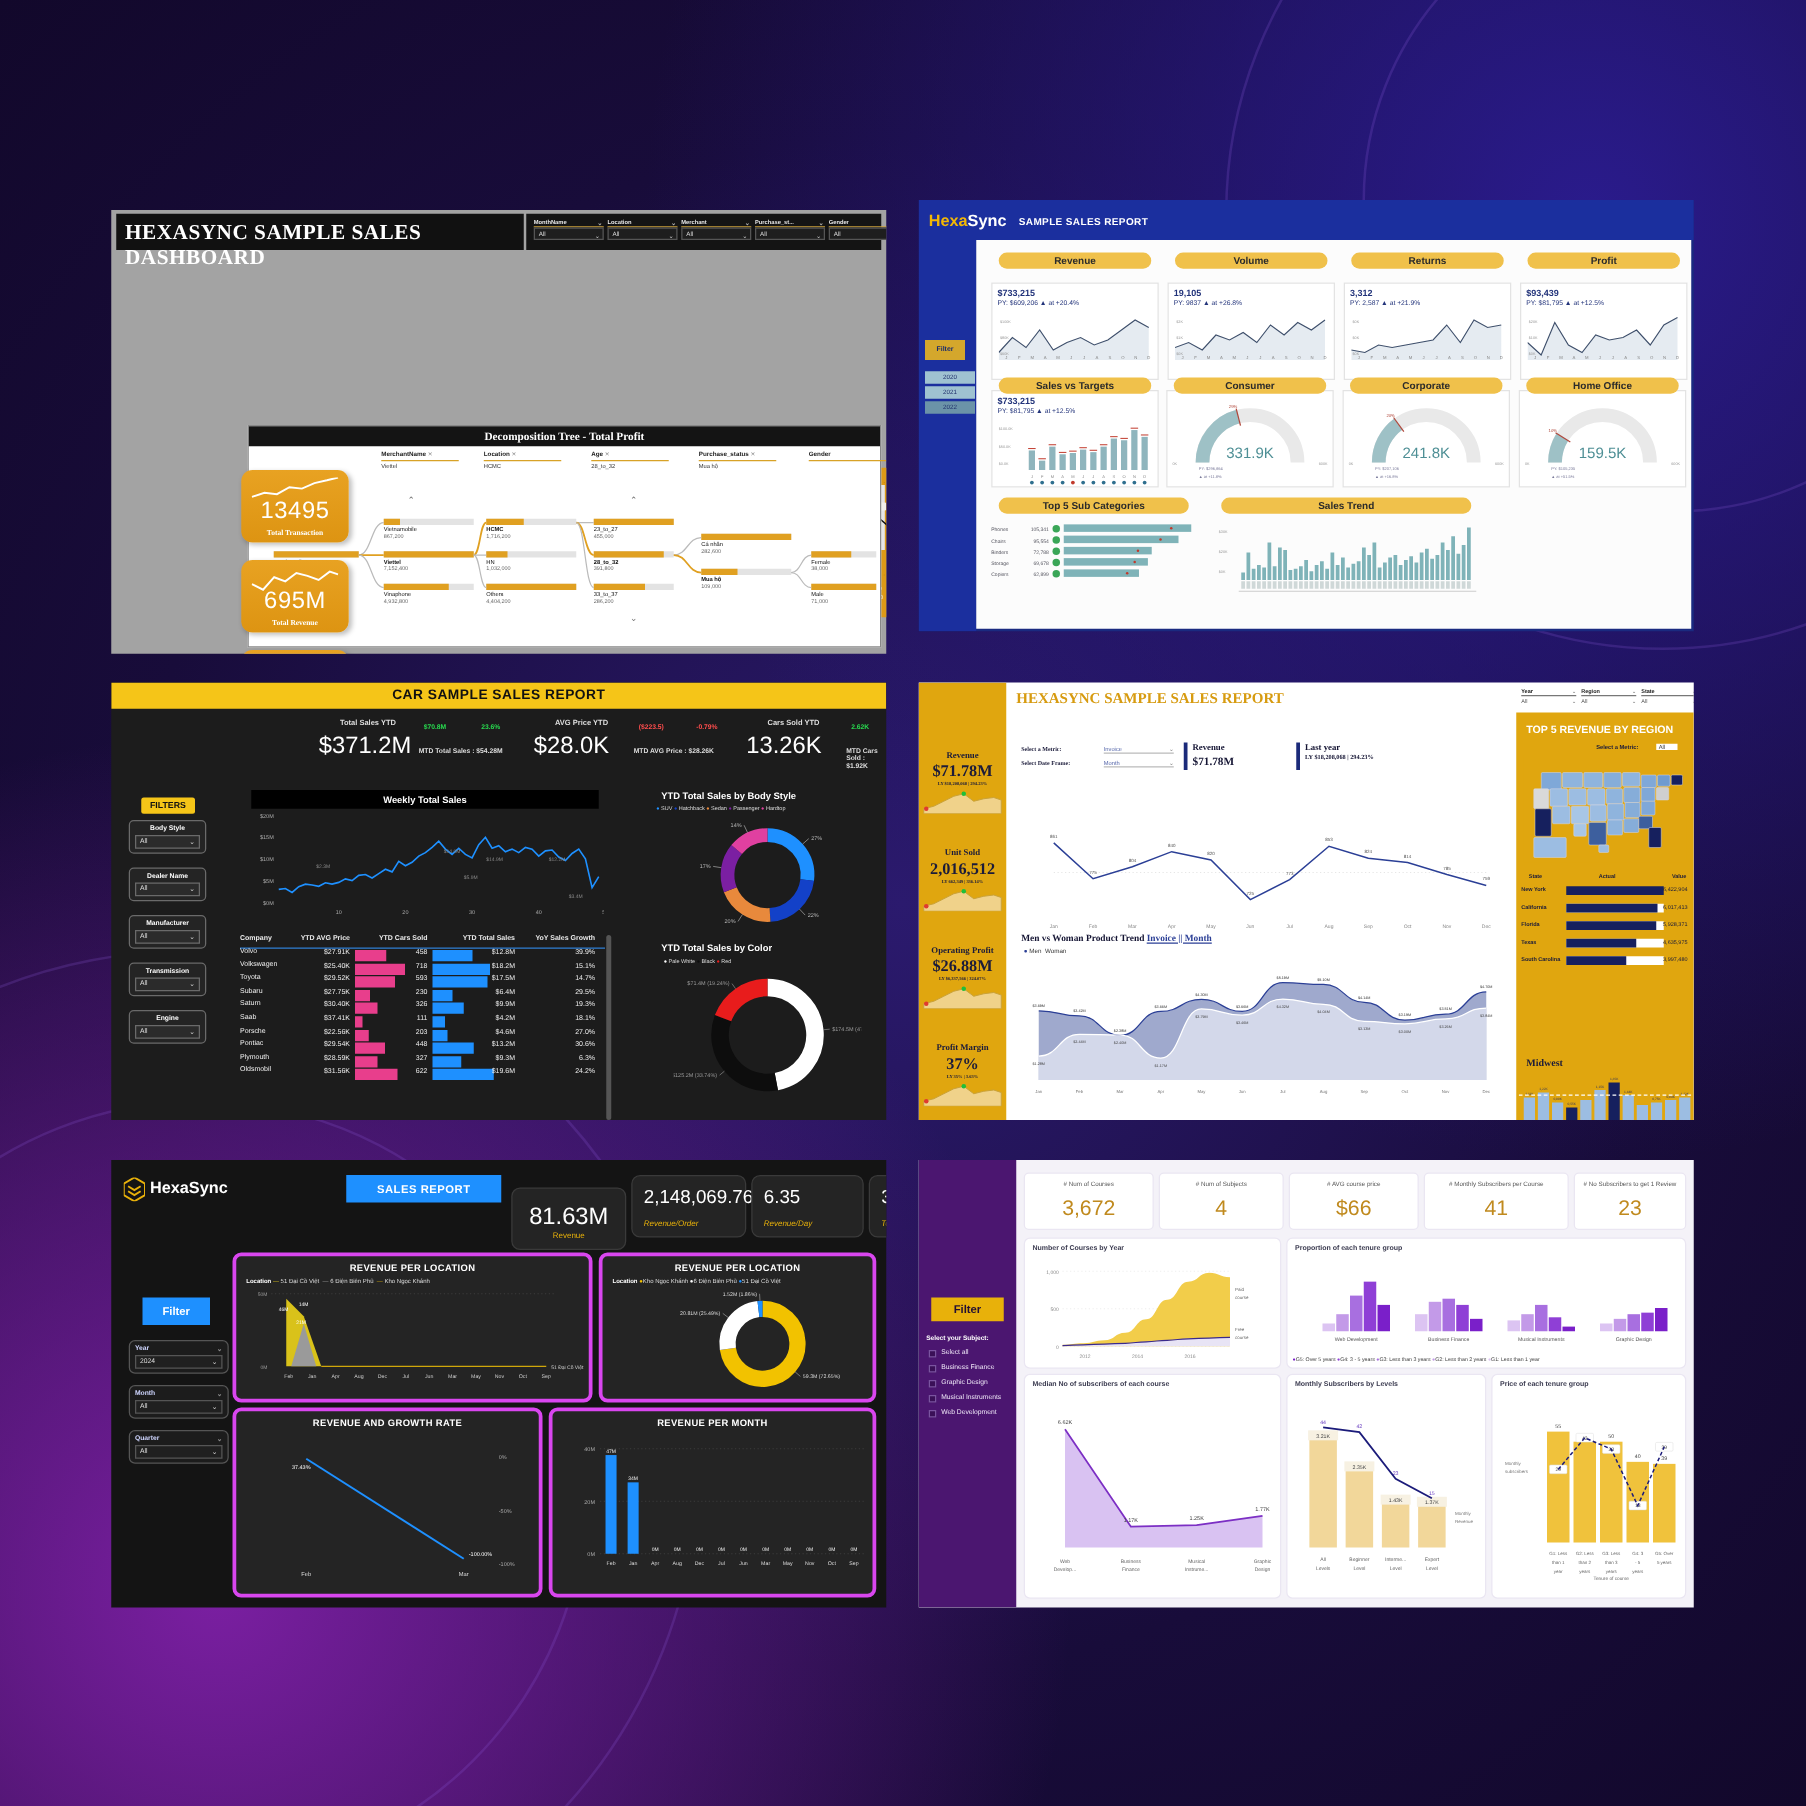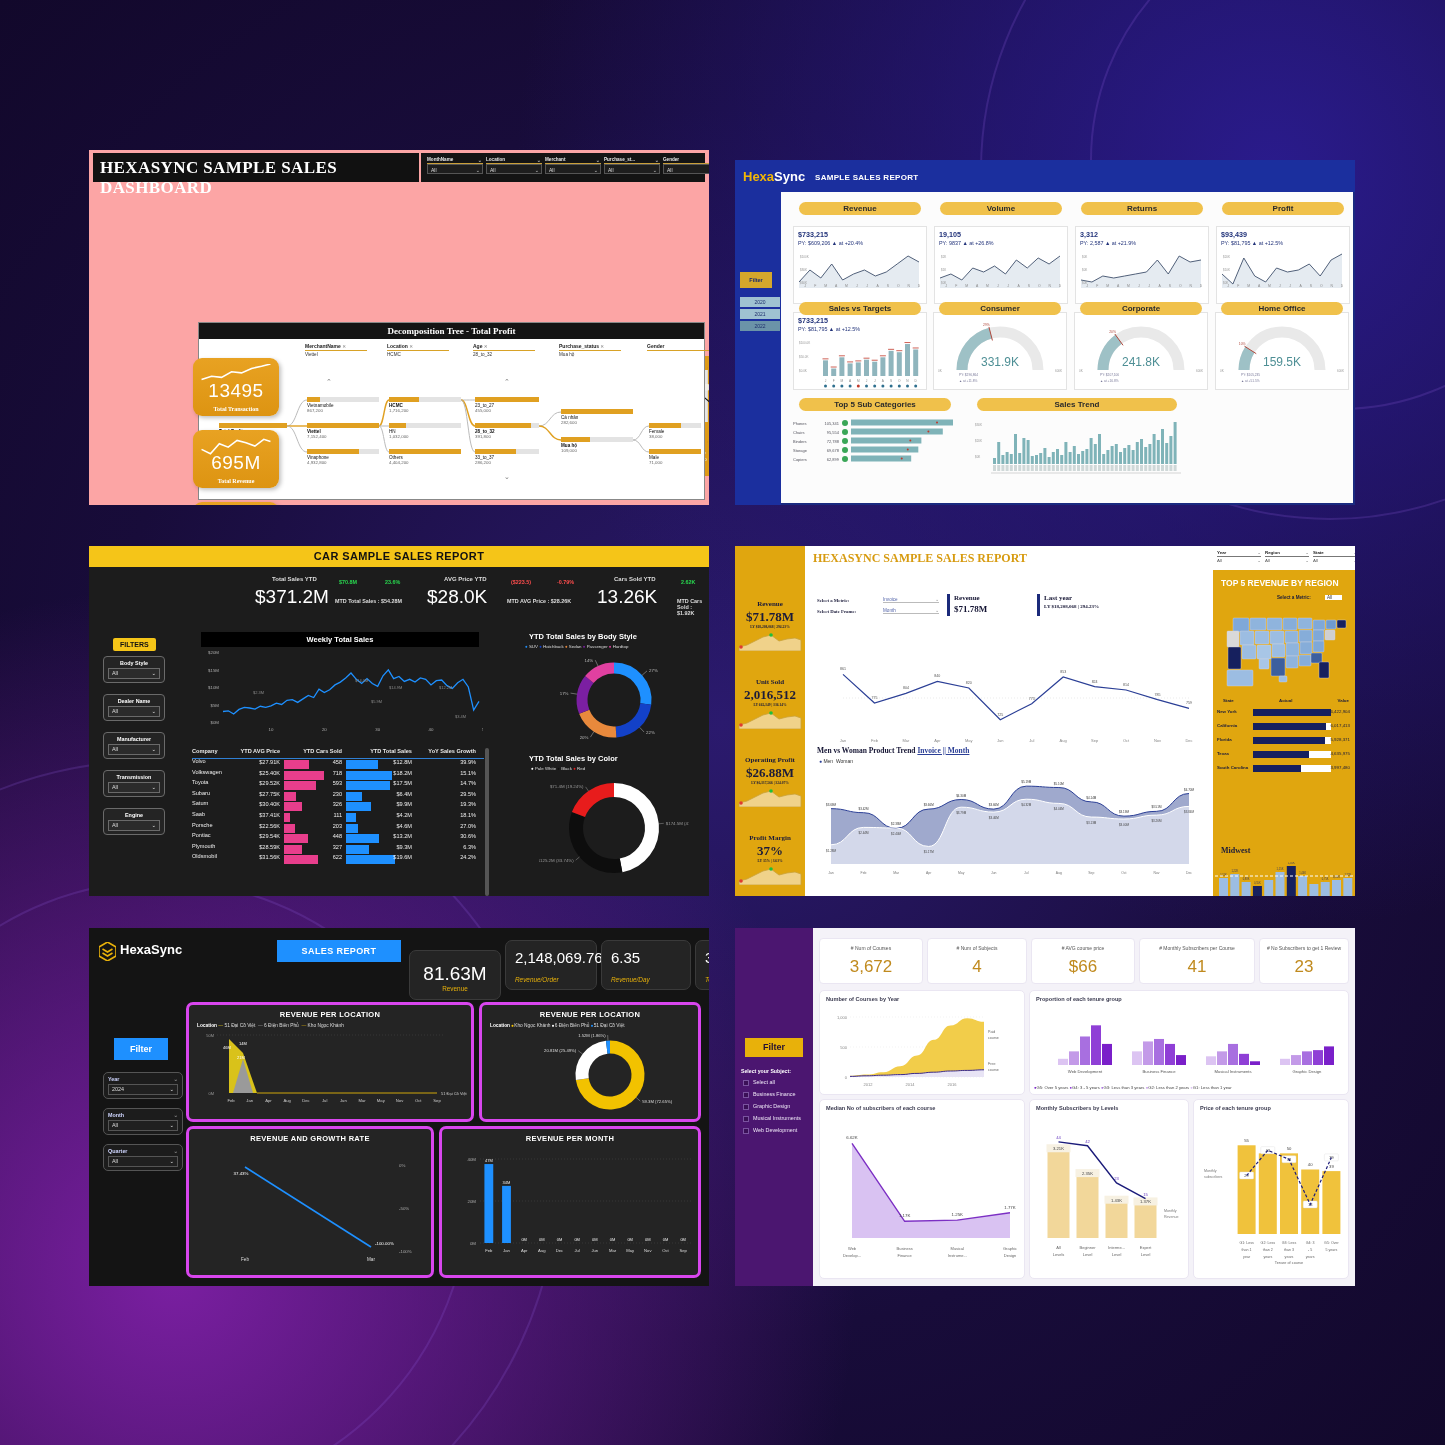--- a/index.html
+++ b/index.html
@@ -12,21 +12,21 @@
       radial-gradient(circle at 50% 50%, #2b1a6e 0%, #180c3a 60%, #12082b 100%);
     position:relative;
   }
   .bgswirl { position:absolute; border-radius:50%; border:2px solid rgba(140,90,220,.22); }
   .panel { position:absolute; background:#fff; overflow:hidden; }
 
   
   .t { position:absolute; white-space:nowrap; }
 
   
-  #p1 { left:89px; top:150px; width:620px; height:355px; background:#fca5a5; }
+  #p1 { left:89px; top:168px; width:620px; height:355px; background:#a3a3a3; }
   #p1 .hdr { position:absolute; left:4px; top:3px; width:326px; height:29px; background:#111; }
   #p1 .hdr span { color:#fff; font-family:"Liberation Serif", serif; font-weight:bold;
     font-size:17px; letter-spacing:.4px; position:absolute; left:7px; top:5px; }
   #p1 .filterbar { position:absolute; left:332px; top:3px; right:4px; height:29px; background:#141414; }
   .pbi-slicer { position:absolute; width:56px; }
   .pbi-slicer .lab { color:#e8e8e8; font-size:4.6px; font-weight:bold; }
   .pbi-slicer .chev { position:absolute; right:1px; top:0; color:#bbb; font-size:5px; }
   .pbi-slicer .box { margin-top:1px; height:10px; background:#1e1e1e; border:.5px solid #555;
     color:#ddd; font-size:5px; padding:2px 3px; position:relative; }
   .pbi-slicer .box .c2 { position:absolute; right:2px; top:2px; font-size:5px; }

